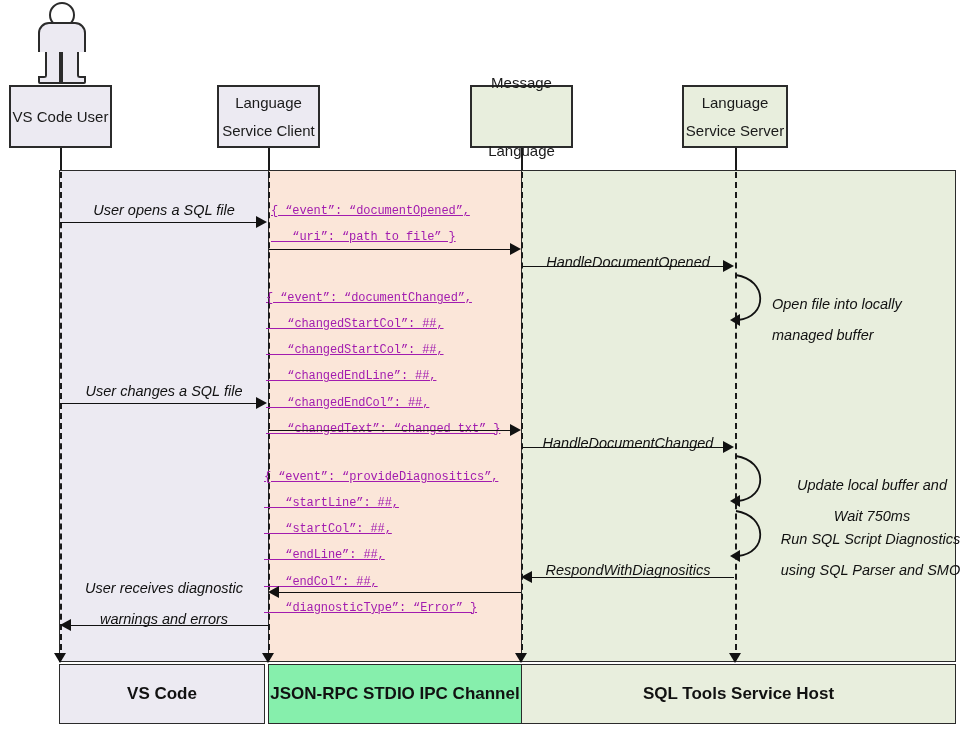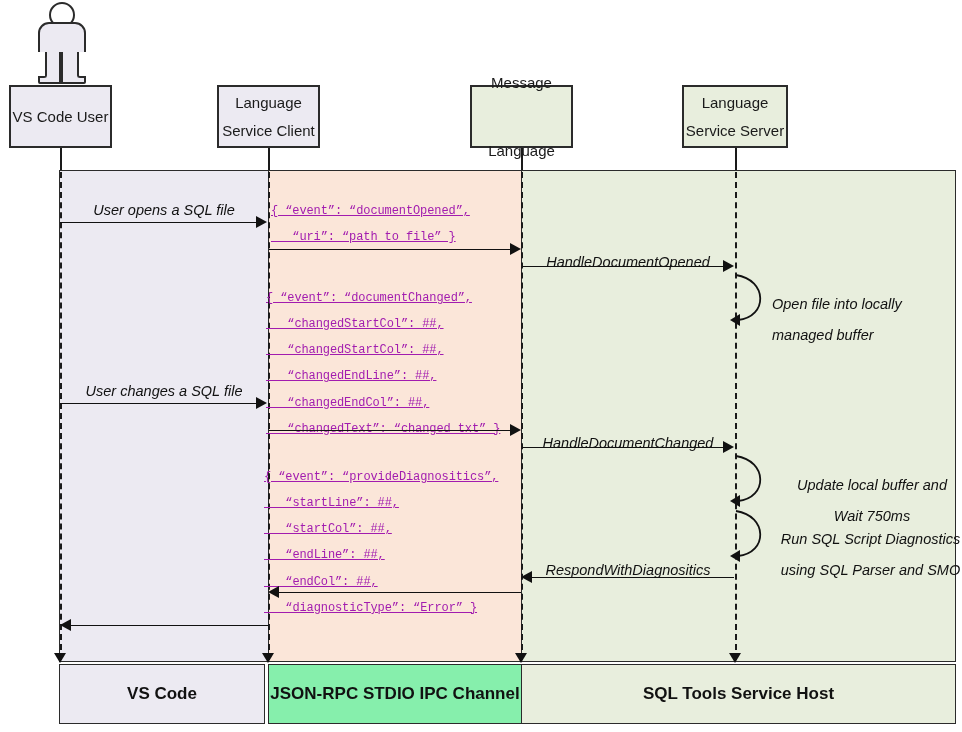--- a/index.html
+++ b/index.html
@@ -261,20 +261,24 @@
 
   <div class="json-block" style="left:264px; top:464px; width:258px;"><div>{ “event”: “provideDiagnositics”,</div><div>   “startLine”: ##,</div><div>   “startCol”: ##,</div><div>   “endLine”: ##,</div><div>   “endCol”: ##,</div><div>   “diagnosticType”: “Error” }</div></div>
 
   <div class="msg-label" style="left:521px; top:559px; width:214px;">RespondWithDiagnositics</div>
   <div class="arrow-line" style="left:531px; top:577px; width:203px;"></div>
   <div class="arrow-head-l" style="left:521px; top:571px;"></div>
 
   <div class="arrow-line" style="left:279px; top:592px; width:242px;"></div>
   <div class="arrow-head-l" style="left:268px; top:586px;"></div>
 
+  <div class="msg-label two-line" style="left:60px; top:573px; width:208px; text-align:center;">
+    <div>User receives diagnostic</div>
+    <div>warnings and errors</div>
+  </div>
   <div class="arrow-line" style="left:71px; top:625px; width:197px;"></div>
   <div class="arrow-head-l" style="left:60px; top:619px;"></div>
 
   <div class="arrow-head-d" style="left:54px; top:653px;"></div>
   <div class="arrow-head-d" style="left:262px; top:653px;"></div>
   <div class="arrow-head-d" style="left:515px; top:653px;"></div>
   <div class="arrow-head-d" style="left:729px; top:653px;"></div>
 
   <div class="footer-cell ft-lav" style="left:59px; top:664px; width:206px; height:60px;text-align:center;">
     <span>VS Code</span>

